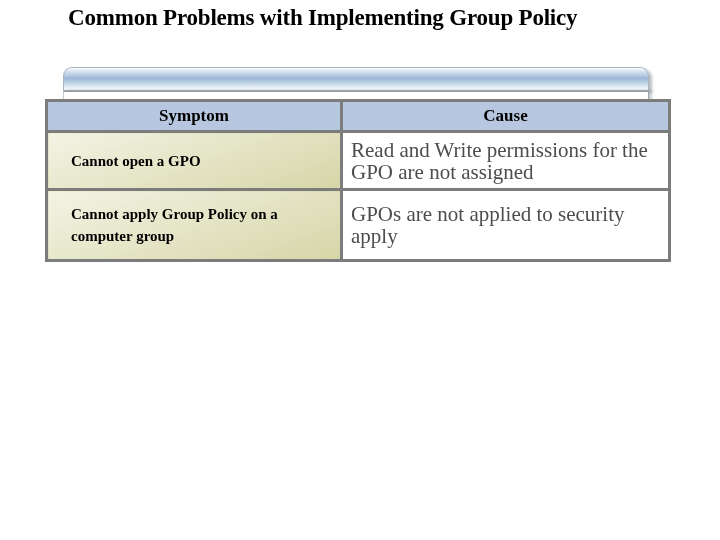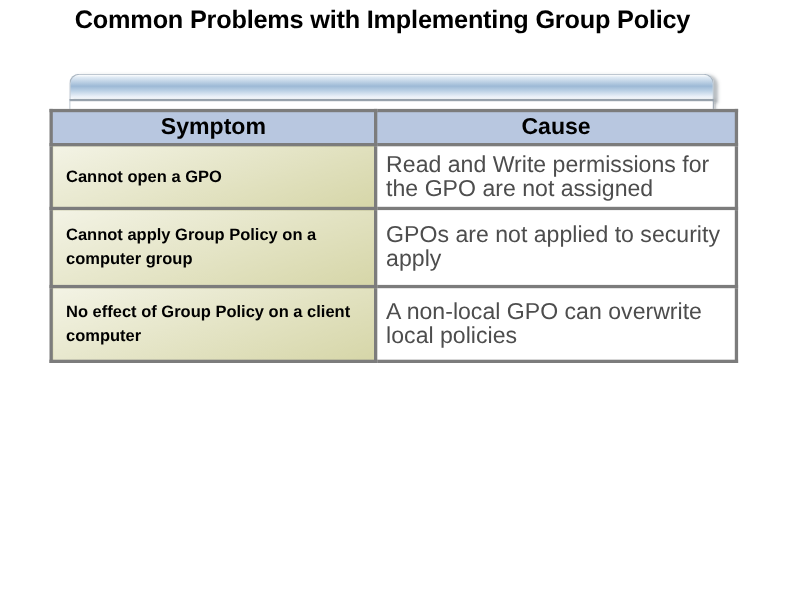--- a/index.html
+++ b/index.html
@@ -1,21 +1,21 @@
 <!DOCTYPE html>
 <html style="--header-bg: #b8c7e0; --bar-blue: #9db9d6; --table-border: #7c7c7c; --symptom-light: #f3f3e5; --symptom-dark: #d6d6a8; --cause-text: #4d4d4d; --title-text: #000000;"><head>
 <meta charset="utf-8">
 <style>
   html, body { margin: 0; padding: 0; background: #fff; }
   .slide {
     position: relative;
     width: 720px; height: 420px;
     background: #ffffff;
     overflow: hidden;
-    font-family: Liberation Sans, sans-serif;
+    font-family: Liberation Serif, serif;
   }
 
   
   .title {
     position: absolute;
     left: 68px; top: 5px; width: 600px;
     margin: 0;
     font-size: 23px; line-height: 25px;
     font-weight: bold;
     color: #000000;
@@ -63,32 +63,32 @@
   table.problems th, table.problems td {
     border: 3px solid var(--table-border, #7c7c7c);
     vertical-align: middle;
   }
   col.c-symptom { width: 295px; }
   col.c-cause   { width: 328px; }
   th.hdr {
     height: 26px;
     background: var(--header-bg, #b8c7e0);
     color: #000000;
-    font-size: 21px; font-weight: bold;
+    font-size: 17px; font-weight: bold;
     text-align: center;
     padding: 1px 2px;
   }
   td.symptom {
     background: linear-gradient(160deg,
       var(--symptom-light, #f3f3e5) 0%,
       var(--symptom-dark, #d6d6a8) 100%);
     color: #000000;
     font-size: 15px; font-weight: bold;
     line-height: 22px;
-    padding: 3px 2px 3px 12px;
+    padding: 3px 2px 3px 23px;
   }
   td.cause {
     background: #ffffff;
     color: var(--cause-text, #4d4d4d);
     font-size: 21px; font-weight: normal;
     line-height: 22px;
     padding: 3px 10px 3px 8px;
   }
   tr.r1 td { height: 49px; }
   tr.r2 td { height: 32px; }
@@ -124,20 +124,16 @@
     </thead>
     <tbody>
       <tr class="r1">
         <td class="symptom">Cannot open a GPO</td>
         <td class="cause">Read and Write permissions for the GPO are not assigned</td>
       </tr>
       <tr class="r3">
         <td class="symptom">Cannot apply Group Policy on a computer group</td>
         <td class="cause">GPOs are not applied to security apply</td>
       </tr>
-      <tr class="r6">
-        <td class="symptom">No effect of Group Policy on a client computer</td>
-        <td class="cause">A non-local GPO can overwrite local policies</td>
-      </tr>
     </tbody>
   </table>
 
 </div>
 
 </body></html>

